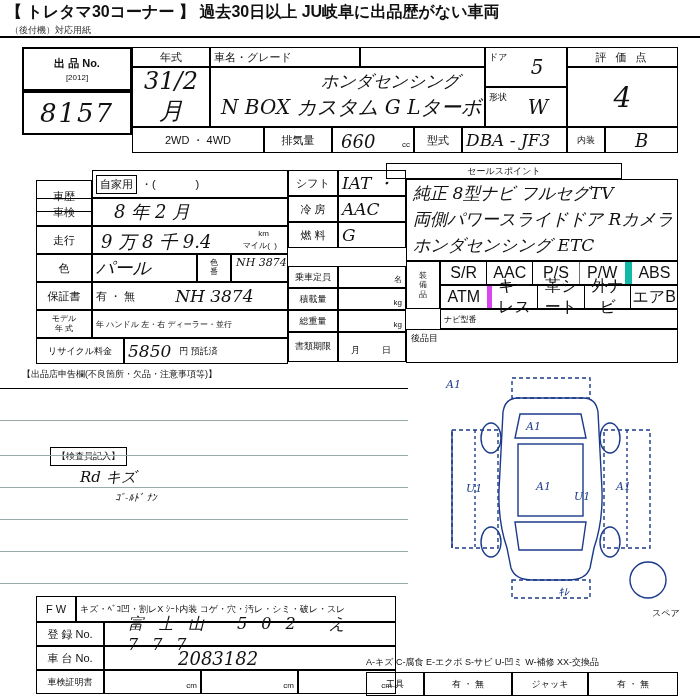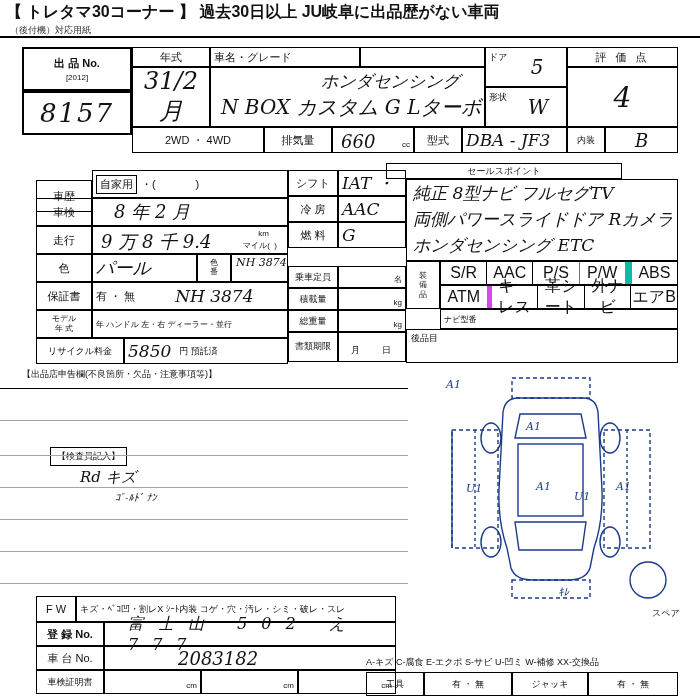--- a/index.html
+++ b/index.html
@@ -316,21 +316,21 @@
   </svg>
   <div class="sm" style="position:absolute;left:612px;top:607px;margin-left:40px;">スペア</div>
 
   <div class="bx ctr" style="left:36px;top:596px;width:40px;height:26px;">
     <span class="md">F W</span>
   </div>
   <div class="bx lft" style="left:76px;top:596px;width:320px;height:26px;">
     <span class="sm">キズ・ﾍﾞｺ凹・割レX   ｼｰﾄ内装   コゲ・穴・汚レ・シミ・破レ・スレ</span>
   </div>
 
-  <div class="bx ctr" style="left:36px;top:622px;width:68px;height:24px;font-weight:bold;">
+  <div class="bx ctr" style="left:36px;top:622px;width:68px;height:24px;">
     <span class="md">登 録 No.</span>
   </div>
   <div class="bx lft" style="left:104px;top:622px;width:292px;height:24px;">
     <span class="hw" style="font-size:16px;letter-spacing:14px;padding-left:20px;">富士山   502  え   777</span>
   </div>
 
   <div class="bx ctr" style="left:36px;top:646px;width:68px;height:24px;">
     <span class="md">車 台 No.</span>
   </div>
   <div class="bx lft" style="left:104px;top:646px;width:292px;height:24px;">

